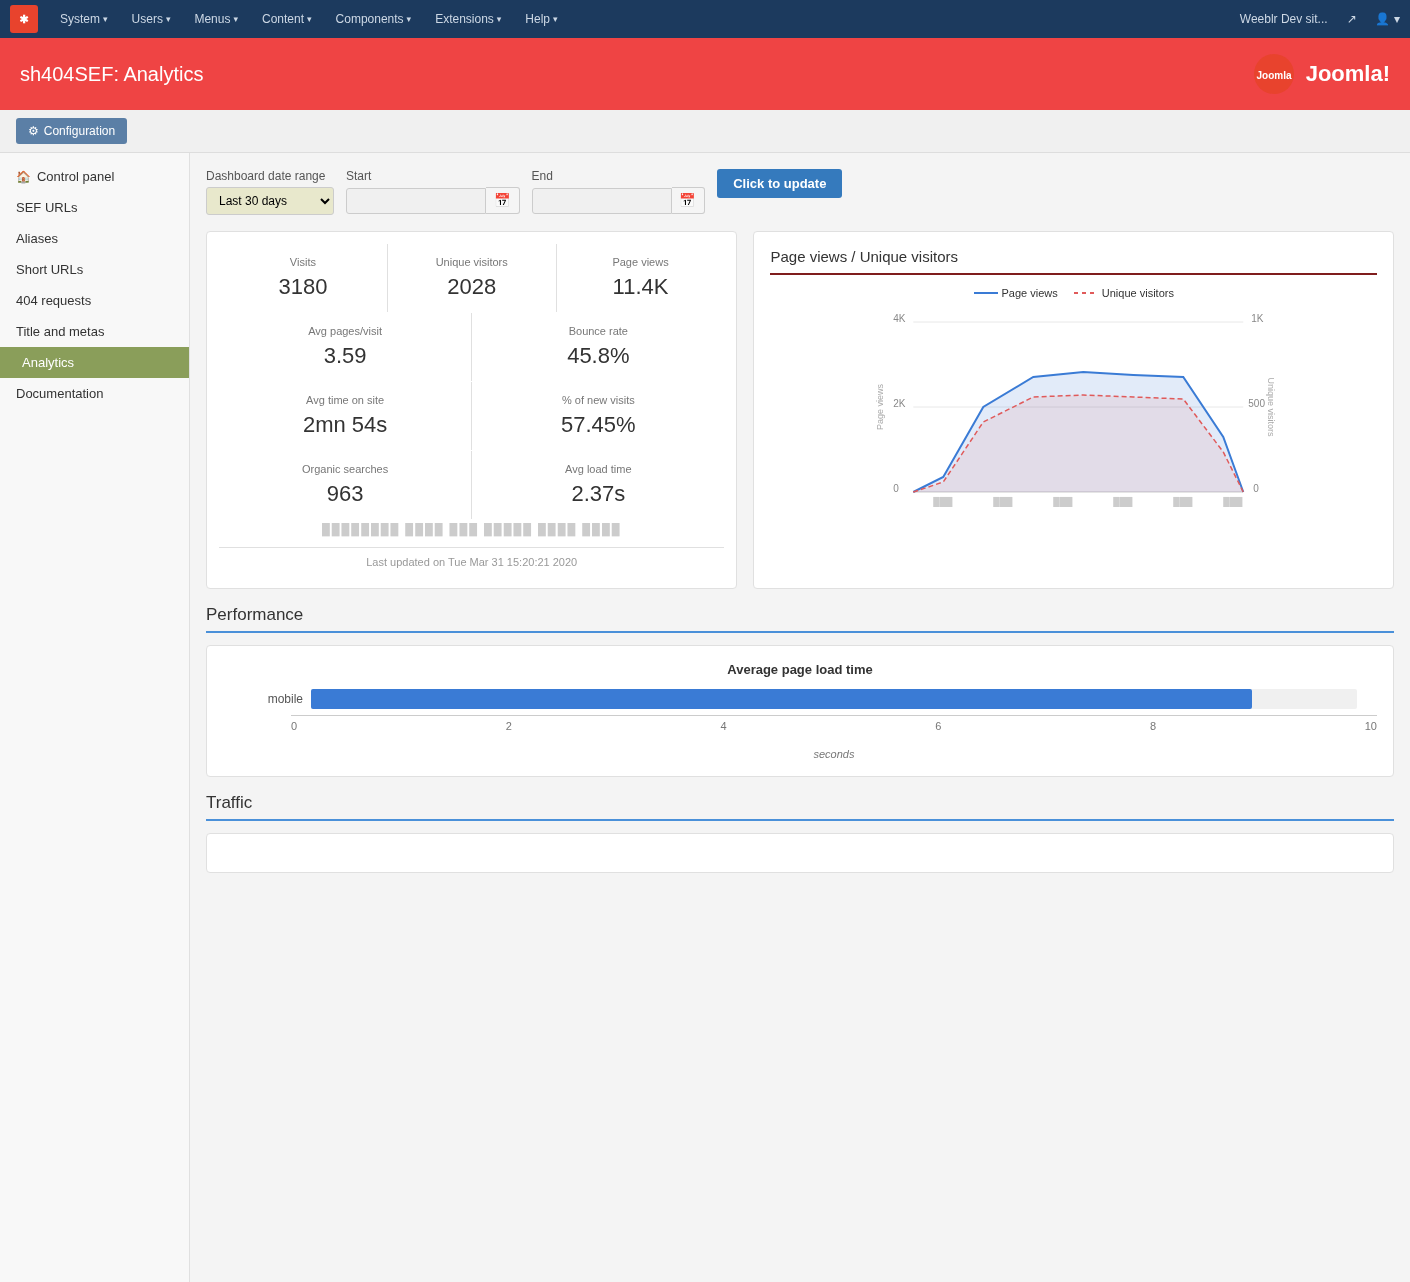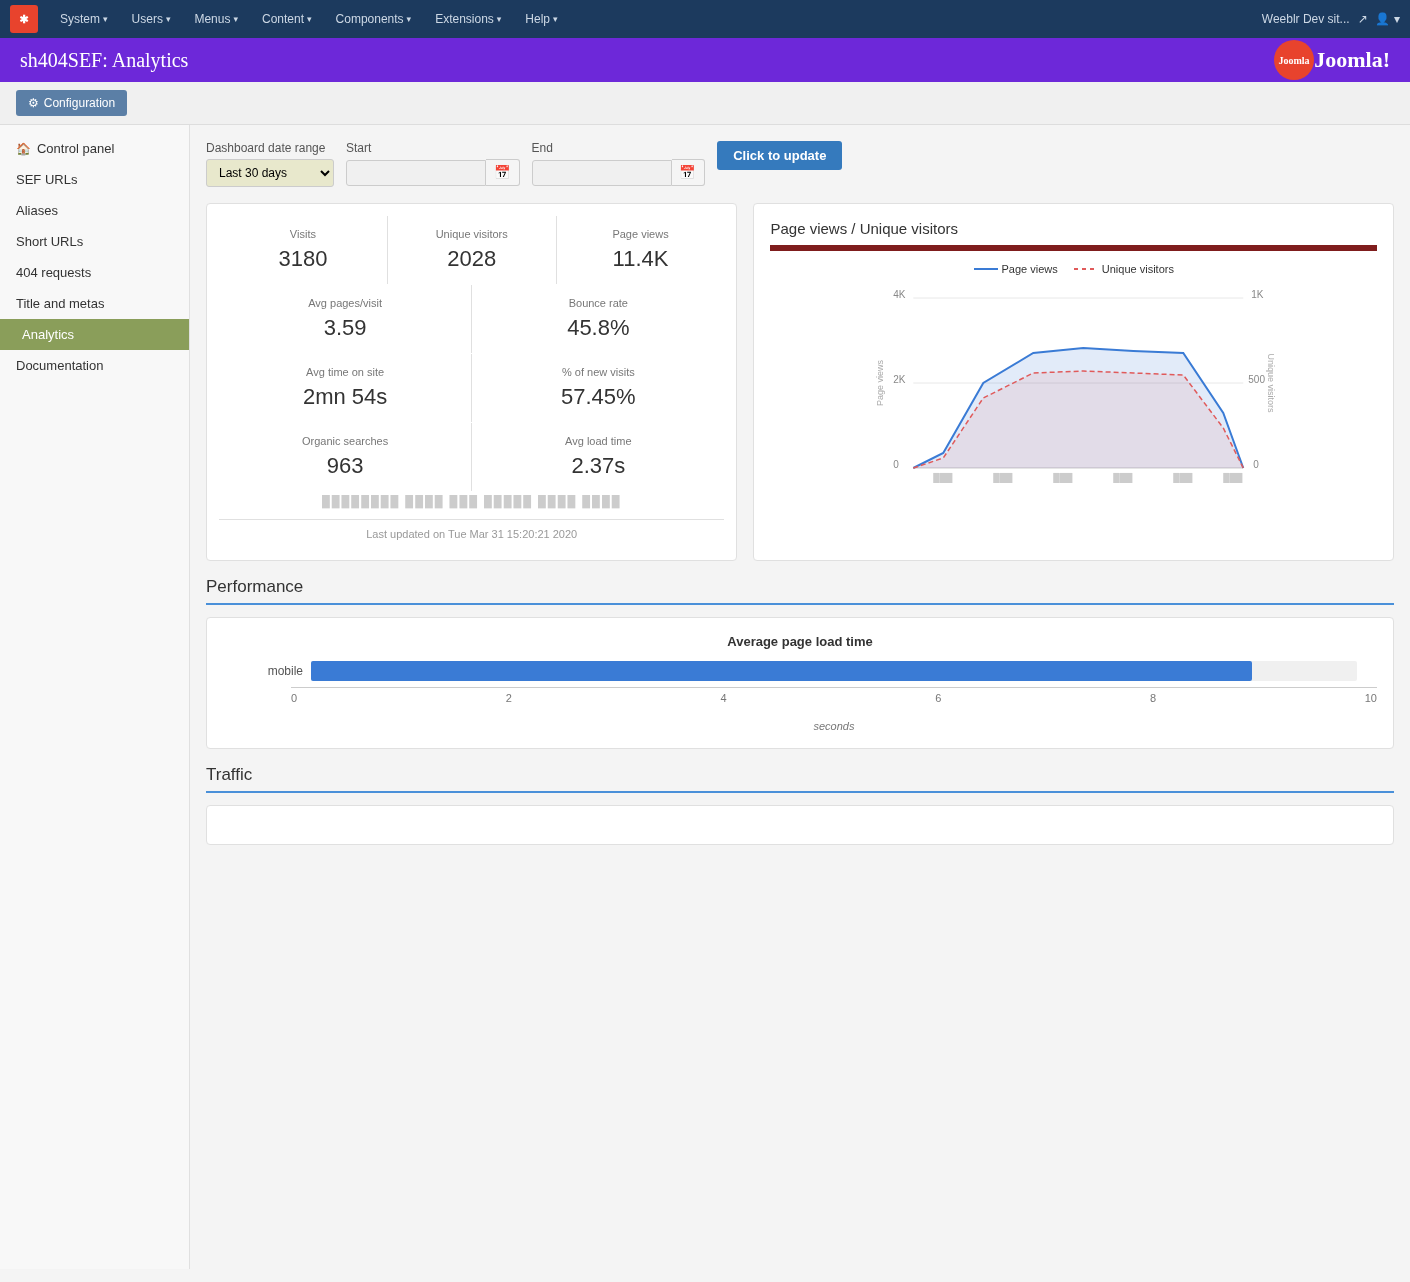--- a/index.html
+++ b/index.html
@@ -25,41 +25,40 @@
     .top-nav .nav-item {
       color: #cdd8e5;
       padding: 6px 10px;
       cursor: pointer;
       font-size: 12px;
       display: flex; align-items: center; gap: 3px;
       border-radius: 3px;
     }
     .top-nav .nav-right {
       margin-left: auto;
-      display: flex; align-items: flex-start; gap: 8px;
+      display: flex; align-items: flex-start; gap: 19px;
       color: #cdd8e5; font-size: 12px;
     }
     .caret { font-size: 9px; }
 
     
     .header-bar {
-      background: #6d28d9;
-      height: 44px;
+      background: #ef4444;
+      height: 72px;
       display: flex; align-items: center;
       padding: 0 20px;
       justify-content: space-between;
-      font-family: Liberation Serif, serif;
     }
     .header-bar .page-title {
       color: white;
       font-size: 20px;
       font-weight: normal;
     }
     .joomla-logo {
-      display: flex; align-items: center; gap: 0;
+      display: flex; align-items: center; gap: 12px;
       color: white; font-size: 22px; font-weight: bold;
     }
     .joomla-logo .logo-icon {
       width: 40px; height: 40px;
     }
 
     
     .toolbar {
       background: #f0f0f0;
       padding: 8px 16px;
@@ -204,21 +203,21 @@
       background: white;
       border: 1px solid #e0e0e0;
       border-radius: 4px;
       padding: 16px;
     }
     .chart-title {
       font-size: 15px;
       color: #333;
       margin-bottom: 12px;
       padding-bottom: 8px;
-      border-bottom: 6px solid #7f1d1d;
+      border-bottom: 2px solid #7f1d1d;
     }
     .chart-legend {
       display: flex;
       gap: 16px;
       font-size: 11px;
       margin-bottom: 8px;
       justify-content: center;
     }
     .legend-item { display: flex; align-items: center; gap: 4px; }
     .legend-line { width: 24px; height: 2px; }

